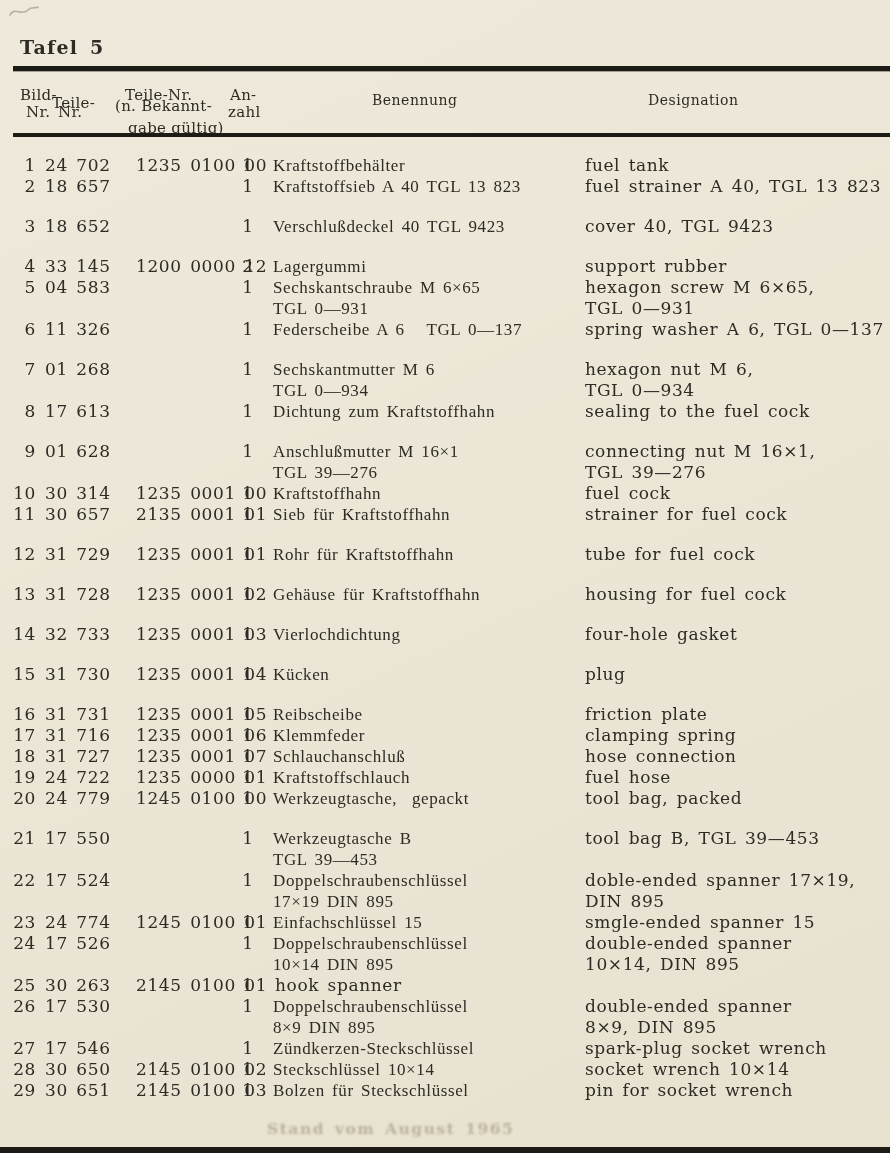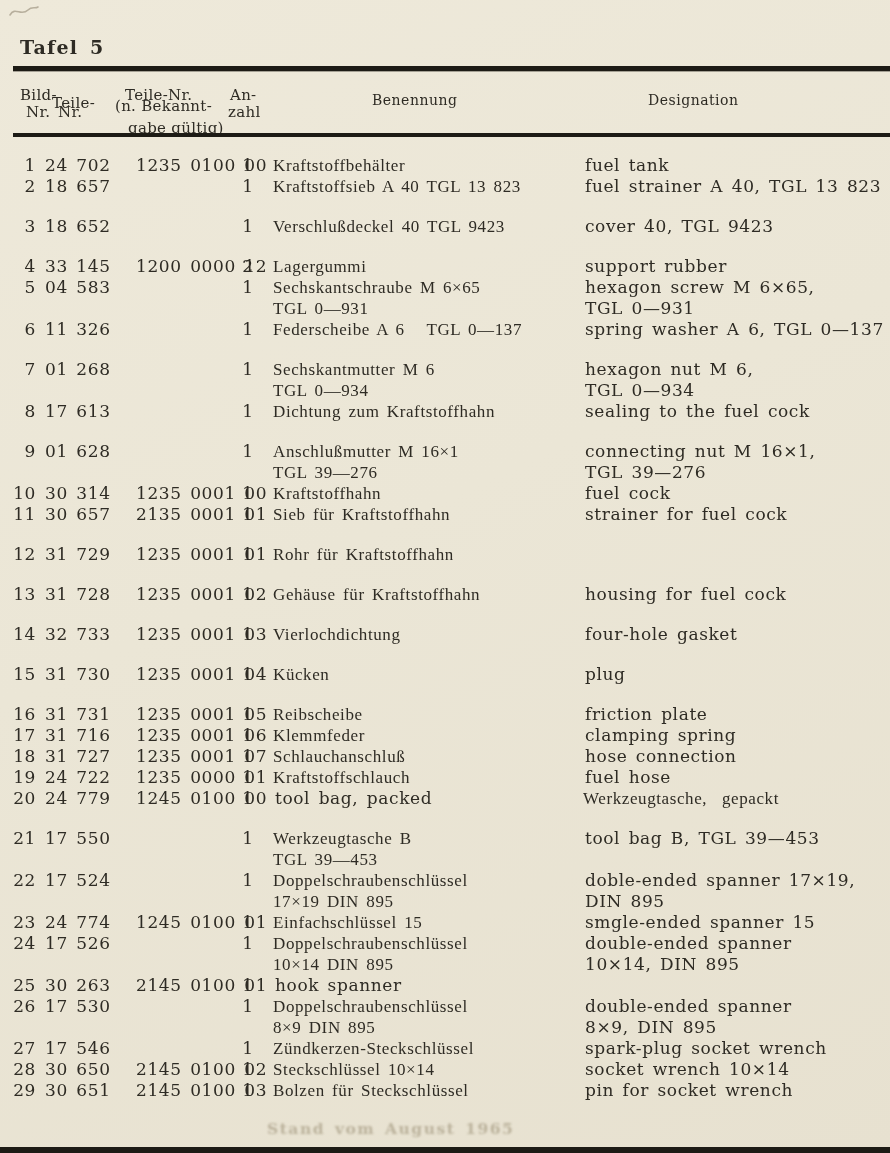--- a/index.html
+++ b/index.html
@@ -172,20 +172,21 @@
           <div class="cell c6"><div class="tline">strainer for fuel cock</div></div>
         </div>
       </div>
       <div class="row-group">
         <div class="row">
           <div class="cell c1">12</div>
           <div class="cell c2">31 729</div>
           <div class="cell c3">1235 0001 01</div>
           <div class="cell c4">1</div>
           <div class="cell c5"><div class="tline">Rohr für Kraftstoffhahn</div></div>
+          <div class="cell c6"><div class="tline">tube for fuel cock</div></div>
         </div>
       </div>
       <div class="row-group">
         <div class="row">
           <div class="cell c1">13</div>
           <div class="cell c2">31 728</div>
           <div class="cell c3">1235 0001 02</div>
           <div class="cell c4">1</div>
           <div class="cell c5"><div class="tline">Gehäuse für Kraftstoffhahn</div></div>
           <div class="cell c6"><div class="tline">housing for fuel cock</div></div>
@@ -242,22 +243,22 @@
           <div class="cell c3">1235 0000 01</div>
           <div class="cell c4">1</div>
           <div class="cell c5"><div class="tline">Kraftstoffschlauch</div></div>
           <div class="cell c6"><div class="tline">fuel hose</div></div>
         </div>
         <div class="row">
           <div class="cell c1">20</div>
           <div class="cell c2">24 779</div>
           <div class="cell c3">1245 0100 00</div>
           <div class="cell c4">1</div>
+          <div class="cell c5"><div class="tline">Werkzeugtasche,  gepackt</div></div>
           <div class="cell c6"><div class="tline">tool bag, packed</div></div>
-          <div class="cell c5"><div class="tline">Werkzeugtasche,  gepackt</div></div>
         </div>
       </div>
       <div class="row-group">
         <div class="row">
           <div class="cell c1">21</div>
           <div class="cell c2">17 550</div>
           <div class="cell c3"></div>
           <div class="cell c4">1</div>
           <div class="cell c5"><div class="tline">Werkzeugtasche B</div><div class="tline">TGL 39—453</div></div>
           <div class="cell c6"><div class="tline">tool bag B, TGL 39—453</div></div>

